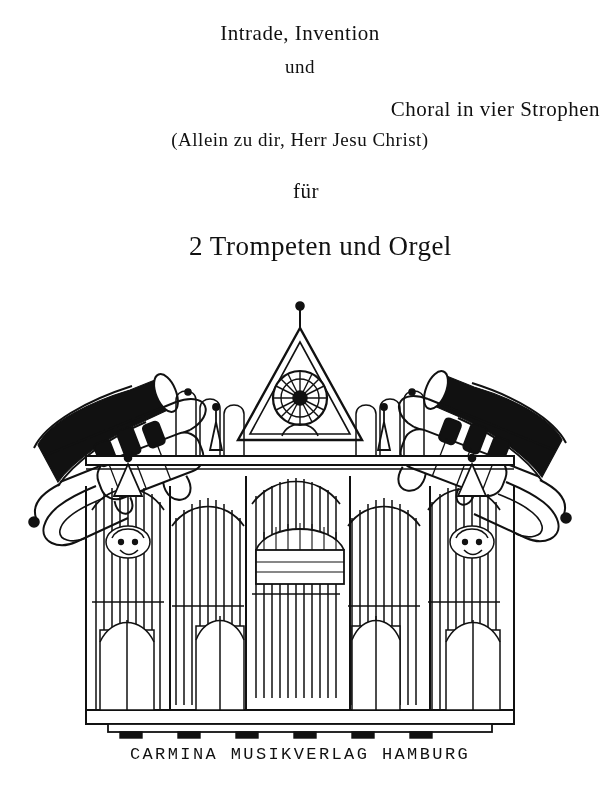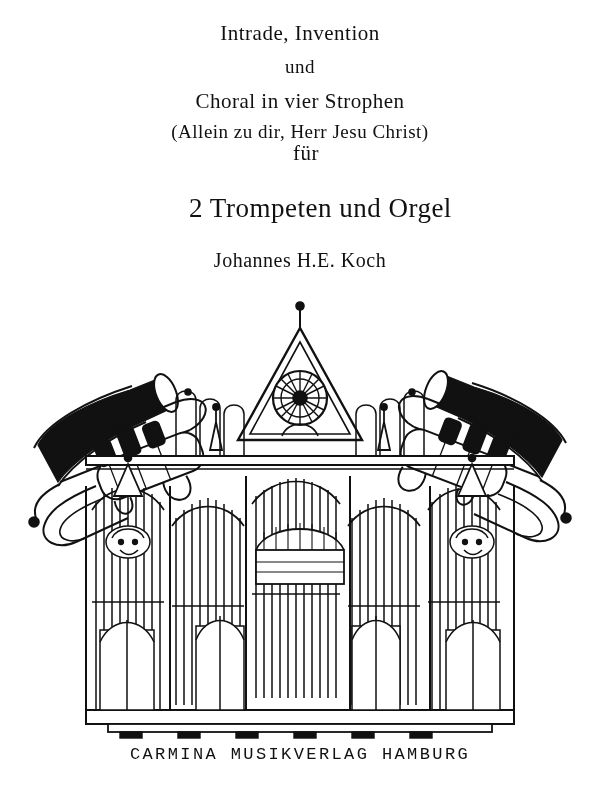--- a/index.html
+++ b/index.html
@@ -30,23 +30,23 @@
     width: 600px;
     text-align: center;
   }
 
   .line {
     letter-spacing: 0.5px;
     line-height: 1.05;
   }
 
   .l1 { font-size: 21px; margin-bottom: 13px; }
-  .l2 { font-size: 19px; margin-bottom: 13px; }
-  .l3 { font-size: 21px; margin-bottom: 10px; }
-  .l4 { font-size: 19px; }
+  .l2 { font-size: 19px; margin-bottom: 21px; }
+  .l3 { font-size: 21px; margin-bottom: 10px; text-align: right; }
+  .l4 { font-size: 19px; margin-bottom: 30px; }
   .l5 { font-size: 21px; margin-bottom: 30px; padding-left: 12px; }
   .l6 { font-size: 27px; margin-bottom: 28px; padding-left: 41px; }
   .l7 { font-size: 20px; }
 
   .composer {
     letter-spacing: 0.5px;
   }
 
   .art {
     position: absolute;
@@ -74,21 +74,20 @@
 
 <div class="page">
 
   <div class="title-block">
     <div class="line l1">Intrade, Invention</div>
     <div class="line l2">und</div>
     <div class="line l3">Choral in vier Strophen</div>
     <div class="line l4">(Allein zu dir, Herr Jesu Christ)</div>
     <div class="line l5">für</div>
     <div class="line l6">2 Trompeten und Orgel</div>
-    <div class="line l7 composer">Johannes H.E. Koch</div>
   </div>
 
   <div class="art">
     <svg width="600" height="500" viewBox="0 0 600 500" xmlns="http://www.w3.org/2000/svg">
 
       <g fill="none" stroke="#111" stroke-width="1.6">
 
         <g transform="translate(0,0)">
 
           <path d="M38 195 C 50 172, 90 152, 130 140 L 160 128 L 172 158 L 142 172 C 106 188, 72 212, 58 232 Z" fill="#111" stroke="#111" stroke-width="1.2"></path>

